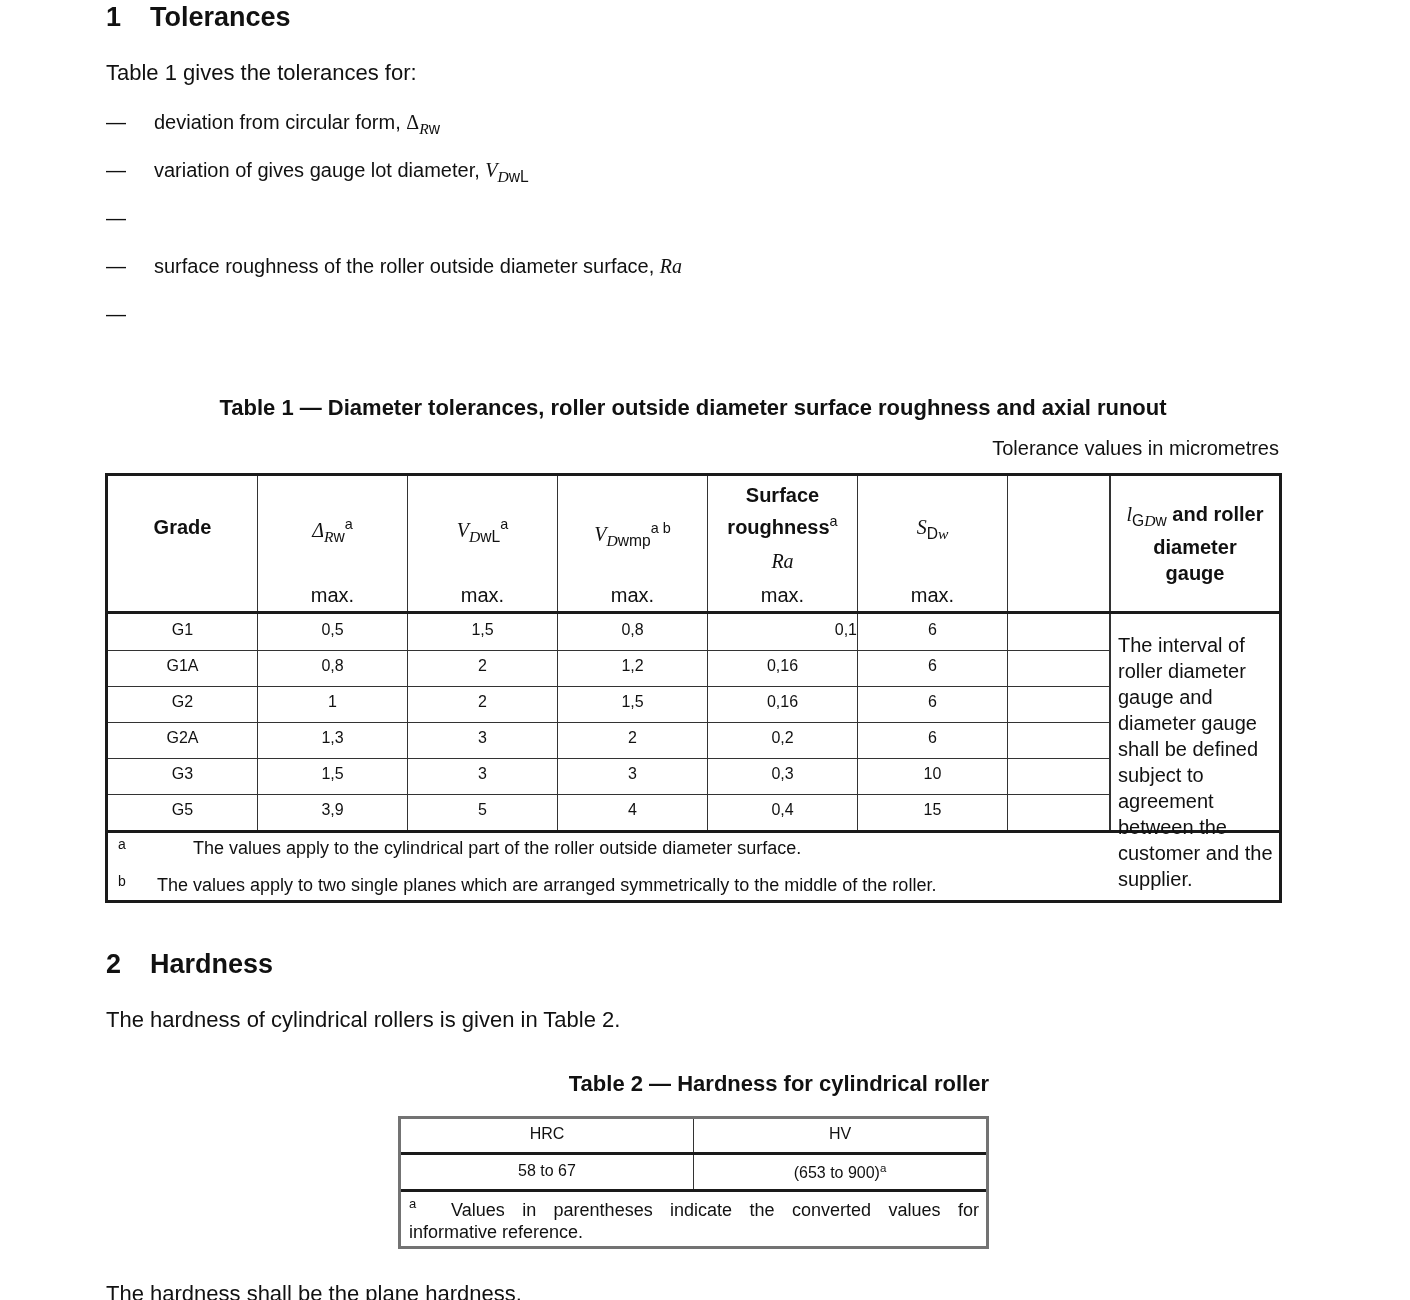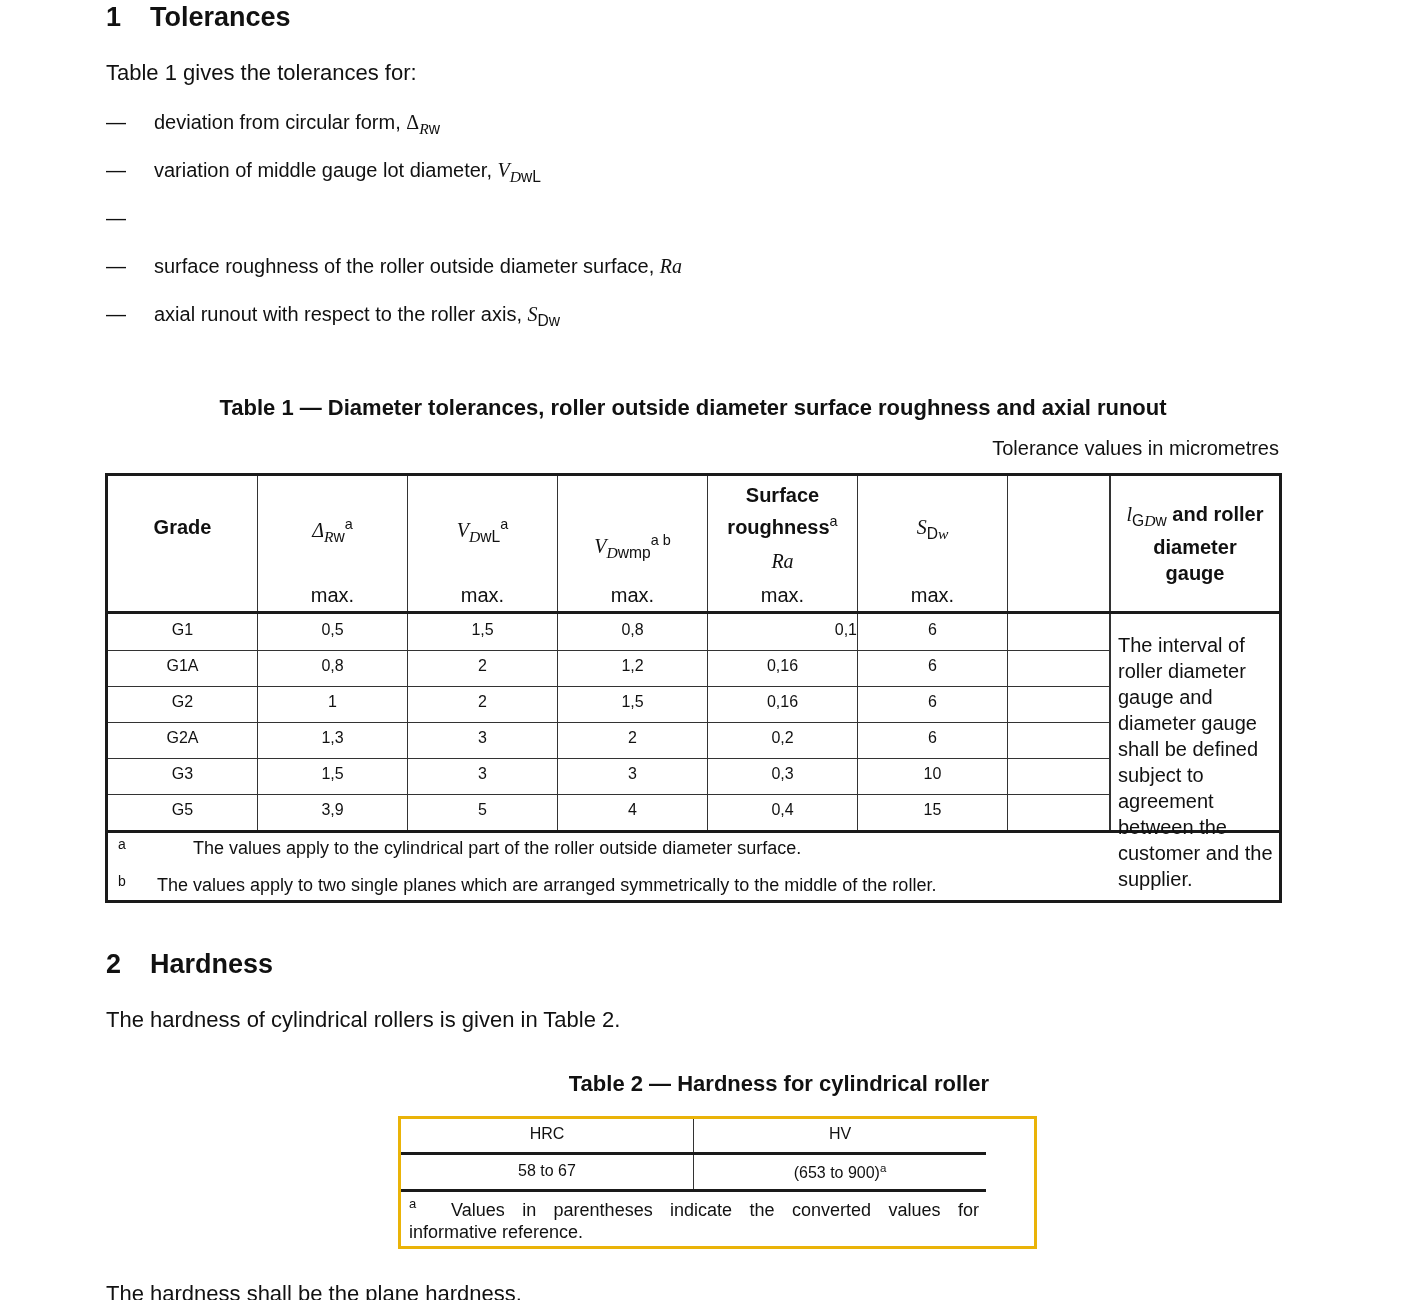--- a/index.html
+++ b/index.html
@@ -26,48 +26,47 @@
   #t1 { left: 105px; top: 473px; width: 1177px; height: 430px; border: 3px solid #1a1a1a; }
   .vline { position: absolute; width: 1px; background: #333; }
   .hline { position: absolute; height: 1px; background: #333; }
   .hthick { position: absolute; height: 3px; background: #1a1a1a; }
   .cell { position: absolute; text-align: center; font-size: 16px; }
   .hdr { font-size: 20px; }
   .bold { font-weight: bold; }
   .note { font-size: 18px; white-space: nowrap; }
 
   
-  #t2 { left: 398px; top: 1116px; width: 639px; height: 133px; border: 3px solid #eab308; }
+  #t2 { left: 398px; top: 1116px; width: 591px; height: 133px; border: 3px solid #737373; }
 </style>
 </head>
 <body>
 
 <div class="abs h1" style="left:106px; top:2px;">
   <span class="num">1</span><span>Tolerances</span>
 </div>
 <div class="abs para" style="left:106px; top:60px;">Table 1 gives the tolerances for:</div>
 
 <div class="abs li" style="left:106px; top:111px; width:700px; height:26px;">
   <span class="dash">—</span>
   <span class="txt"><span>deviation from circular form, </span><span class="sym" style="font-style:normal">Δ</span><span class="sub"><i>R</i><span>w</span></span></span>
 </div>
 <div class="abs li" style="left:106px; top:159px; width:700px; height:26px;">
   <span class="dash">—</span>
-  <span class="txt"><span>variation of middle gauge lot diameter, </span><span class="sym">V</span><span class="sub"><i>D</i><span>wL</span></span></span>
+  <span class="txt"><span>variation of gives gauge lot diameter, </span><span class="sym">V</span><span class="sub"><i>D</i><span>wL</span></span></span>
 </div>
 <div class="abs li" style="left:106px; top:207px; width:700px; height:26px;">
   <span class="dash">—</span>
 </div>
 <div class="abs li" style="left:106px; top:255px; width:700px; height:26px;">
   <span class="dash">—</span>
   <span class="txt"><span>surface roughness of the roller outside diameter surface, </span><span class="sym">Ra</span></span>
 </div>
 <div class="abs li" style="left:106px; top:303px; width:700px; height:26px;">
   <span class="dash">—</span>
-  <span class="txt"><span>axial runout with respect to the roller axis, </span><span class="sym">S</span><span class="sub"><span>Dw</span></span></span>
 </div>
 
 <div class="abs caption" style="left:0; width:1386px; text-align:center; top:395px;">Table 1 — Diameter tolerances, roller outside diameter surface roughness and axial runout</div>
 <div class="abs units" style="right:131px; top:437px;">Tolerance values in micrometres</div>
 
 <div id="t1" class="abs">
 
   <div class="vline" style="left:149px; top:0; height:354px;"></div>
   <div class="vline" style="left:299px; top:0; height:354px;"></div>
   <div class="vline" style="left:449px; top:0; height:354px;"></div>
@@ -84,21 +83,21 @@
   <div class="hline" style="left:0; top:282px; width:1001px;"></div>
   <div class="hline" style="left:0; top:318px; width:1001px;"></div>
   <div class="hthick" style="left:0; top:354px; width:1171px;"></div>
 
   <div class="cell hdr bold" style="left:0; width:149px; top:40px;">Grade</div>
 
   <div class="cell hdr" style="left:150px; width:149px; top:40px;"><span class="sym">Δ</span><span class="sub"><i>R</i><span>w</span></span><span class="sup">a</span></div>
 
   <div class="cell hdr" style="left:300px; width:149px; top:40px;"><span class="sym">V</span><span class="sub"><i>D</i><span>wL</span></span><span class="sup">a</span></div>
 
-  <div class="cell hdr" style="left:450px; width:149px; top:56px;"><span class="sym">V</span><span class="sub"><i>D</i><span>wmp</span></span><span class="sup">a b</span></div>
+  <div class="cell hdr" style="left:450px; width:149px; top:44px;"><span class="sym">V</span><span class="sub"><i>D</i><span>wmp</span></span><span class="sup">a b</span></div>
 
   <div class="cell hdr bold" style="left:600px; width:149px; top:6px; line-height:26px;">
     <div>Surface</div>
     <div><span>roughness</span><span class="sup" style="font-weight:normal">a</span></div>
     <div class="sym" style="font-weight:normal; margin-top:8px;">Ra</div>
   </div>
 
   <div class="cell hdr" style="left:750px; width:149px; top:40px;"><span class="sym">S</span><span class="sub"><span>D</span><i>w</i></span></div>
 
   <div class="cell hdr bold" style="left:1003px; width:168px; top:25px; line-height:26px;">

